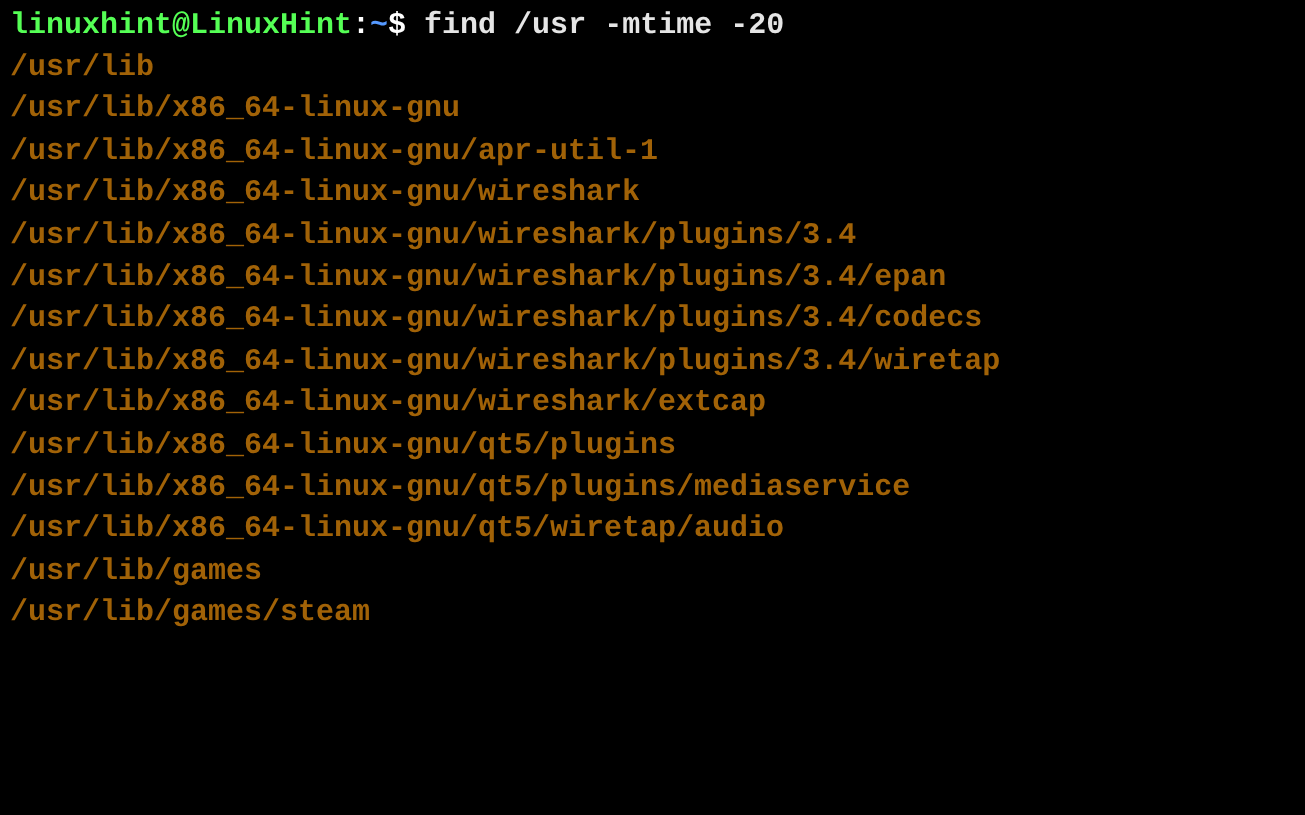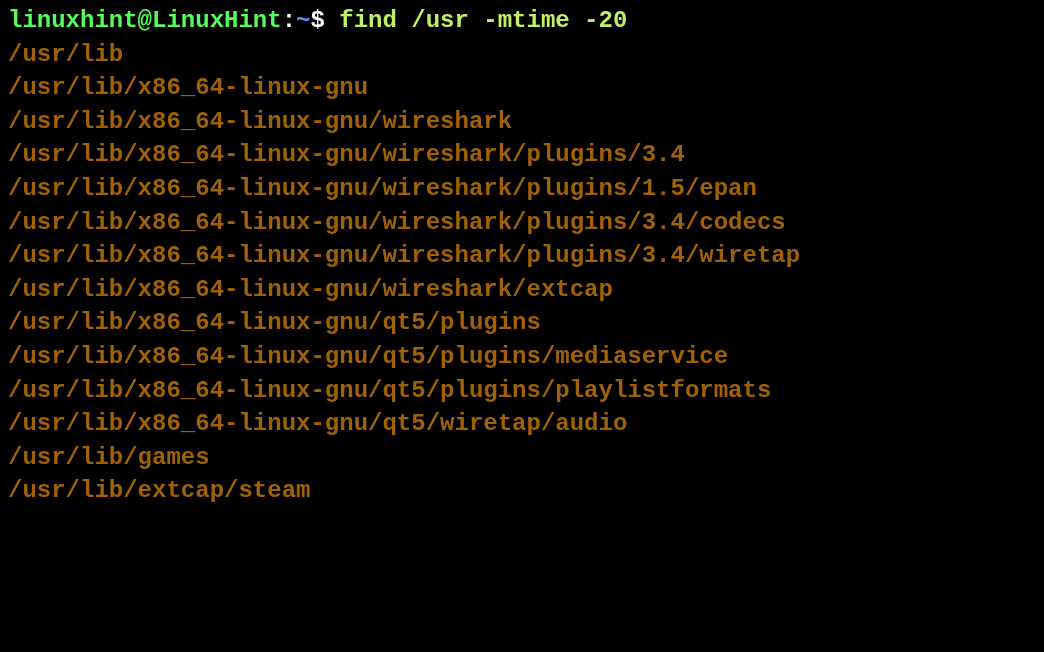--- a/index.html
+++ b/index.html
@@ -25,42 +25,42 @@
     .prompt-colon {
       color: #ffffff;
     }
     .prompt-path {
       color: #5599ff;
     }
     .prompt-dollar {
       color: #ffffff;
     }
     .command {
-      color: #bef264;
+      color: #e5e5e5;
     }
     .output-line {
       color: #a16207;
       white-space: pre;
     }
     .prompt-line {
       white-space: pre;
     }
   </style>
 </head>
 <body>
 
 <div class="terminal">
   <div class="prompt-line"><span class="prompt-user">linuxhint@LinuxHint</span><span class="prompt-colon">:</span><span class="prompt-path">~</span><span class="prompt-dollar">$ </span><span class="command">find /usr -mtime -20</span></div>
   <div class="output-line">/usr/lib</div>
   <div class="output-line">/usr/lib/x86_64-linux-gnu</div>
+  <div class="output-line">/usr/lib/x86_64-linux-gnu/apr-util-1</div>
   <div class="output-line">/usr/lib/x86_64-linux-gnu/wireshark</div>
   <div class="output-line">/usr/lib/x86_64-linux-gnu/wireshark/plugins/3.4</div>
-  <div class="output-line">/usr/lib/x86_64-linux-gnu/wireshark/plugins/1.5/epan</div>
+  <div class="output-line">/usr/lib/x86_64-linux-gnu/wireshark/plugins/3.4/epan</div>
   <div class="output-line">/usr/lib/x86_64-linux-gnu/wireshark/plugins/3.4/codecs</div>
   <div class="output-line">/usr/lib/x86_64-linux-gnu/wireshark/plugins/3.4/wiretap</div>
   <div class="output-line">/usr/lib/x86_64-linux-gnu/wireshark/extcap</div>
   <div class="output-line">/usr/lib/x86_64-linux-gnu/qt5/plugins</div>
   <div class="output-line">/usr/lib/x86_64-linux-gnu/qt5/plugins/mediaservice</div>
-  <div class="output-line">/usr/lib/x86_64-linux-gnu/qt5/plugins/playlistformats</div>
   <div class="output-line">/usr/lib/x86_64-linux-gnu/qt5/wiretap/audio</div>
   <div class="output-line">/usr/lib/games</div>
-  <div class="output-line">/usr/lib/extcap/steam</div>
+  <div class="output-line">/usr/lib/games/steam</div>
 </div>
 
 </body></html>

